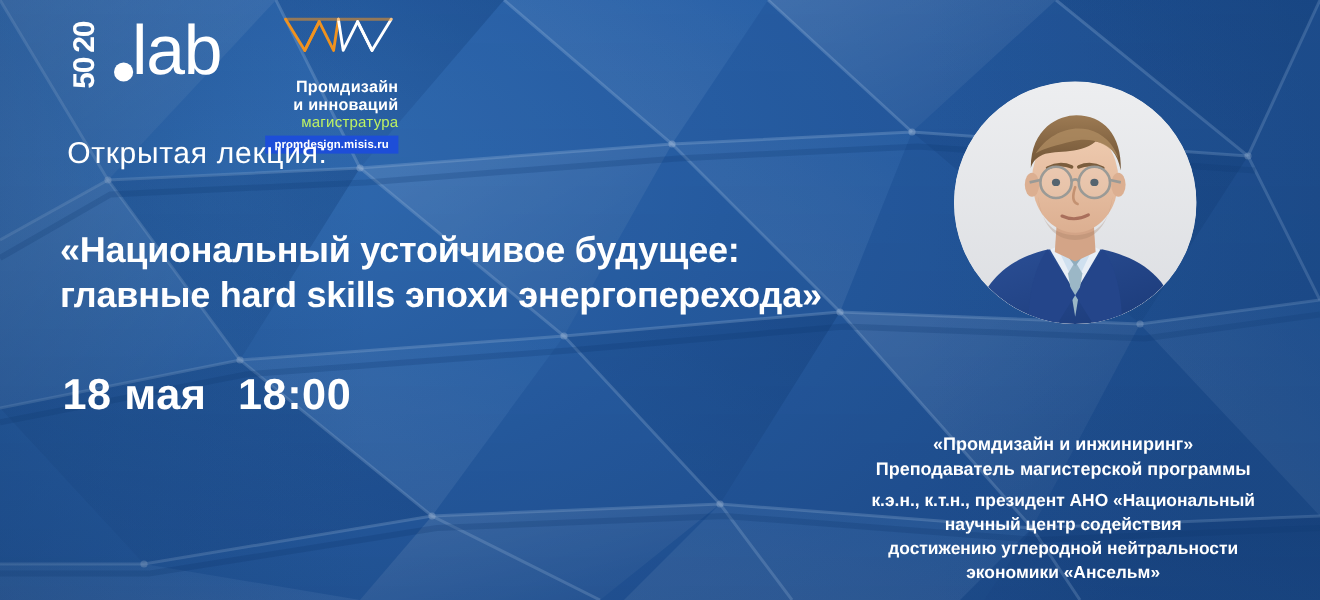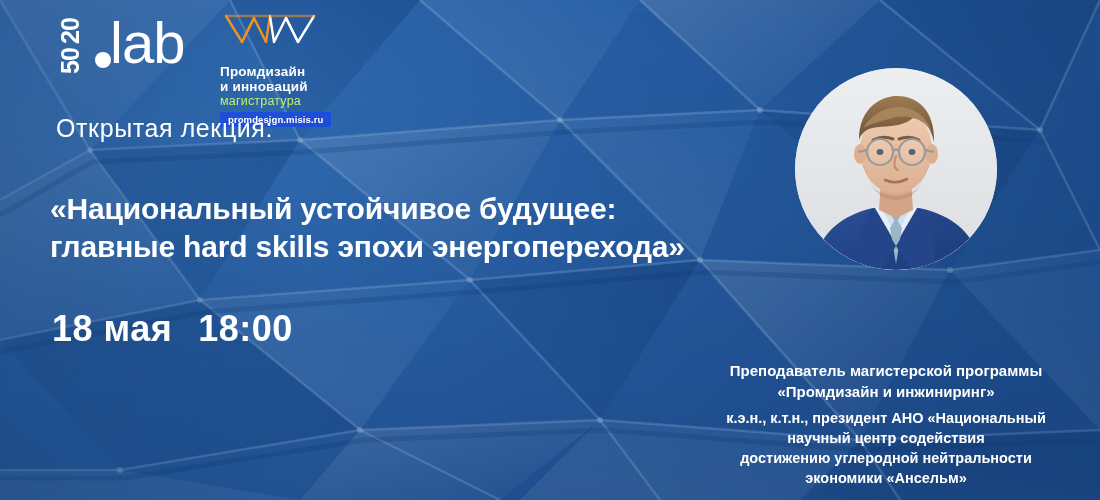--- a/index.html
+++ b/index.html
@@ -30,21 +30,21 @@
     position:absolute;left:-9px;width:62px;height:28px;
     font-size:25px;font-weight:700;letter-spacing:-1px;color:#fff;
     transform:rotate(-90deg);transform-origin:center center;
     text-align:center;line-height:28px;
   }
   .l-20{top:1px;}
   .l-50{top:31px;}
   .l-dot{position:absolute;left:49px;top:44px;width:16px;height:16px;border-radius:50%;background:#fff;}
   .l-lab{position:absolute;left:64px;top:6px;font-size:58px;line-height:58px;font-weight:400;color:#fff;letter-spacing:-1px;}
 
-  .logoPd{position:relative;width:112px;padding-top:4px;text-align:left;}
+  .logoPd{position:relative;width:112px;padding-top:4px;text-align:right;}
   .pd-mark{width:100px;height:44px;margin:0 auto 4px;}
   .pd-t1,.pd-t2{font-size:13.5px;font-weight:700;color:#fff;line-height:15px;letter-spacing:.2px;}
   .pd-t3{font-size:12.5px;font-weight:400;color:#bef264;line-height:15px;letter-spacing:.2px;}
   .pd-badge{display:inline-block;margin-top:3px;background:#1d4ed8;color:#ffffff;
     font-size:9.5px;font-weight:700;line-height:11px;padding:2px 8px;letter-spacing:.1px;}
 
   
   .kicker{position:absolute;left:56px;top:114px;color:#fff;font-size:25px;font-weight:400;letter-spacing:.6px;}
   .title{position:absolute;left:50px;top:190px;color:#fff;font-weight:700;font-size:30px;line-height:38px;letter-spacing:-.2px;white-space:nowrap;}
   .when{position:absolute;left:52px;top:300px;color:#ffffff;font-weight:700;font-size:36px;line-height:58px;letter-spacing:.5px;white-space:nowrap;}
@@ -251,22 +251,22 @@
         <path d="M101,88 q-4,12 2,14" stroke="#c49272" stroke-width="2.2" fill="none" stroke-linecap="round"></path>
         <path d="M90,112 q11,5 22,-1" stroke="#a96f5c" stroke-width="2.6" fill="none" stroke-linecap="round"></path>
 
         <path d="M70,96 C74,124 88,132 101,132 C114,132 128,124 132,96 C130,118 118,128 101,128 C84,128 72,118 70,96 Z" fill="#9d7a60" opacity=".28"></path>
       </g>
     </svg>
   </div>
 
 
   <div class="spk-role">
+    <div>«Промдизайн и инжиниринг»</div>
     <div>Преподаватель магистерской программы</div>
-    <div>«Промдизайн и инжиниринг»</div>
   </div>
 
   <div class="spk-desc">
     <div>к.э.н., к.т.н., президент АНО «Национальный</div>
     <div>научный центр содействия</div>
     <div>достижению углеродной нейтральности</div>
     <div>экономики «Ансельм»</div>
   </div>
 
 </div>

